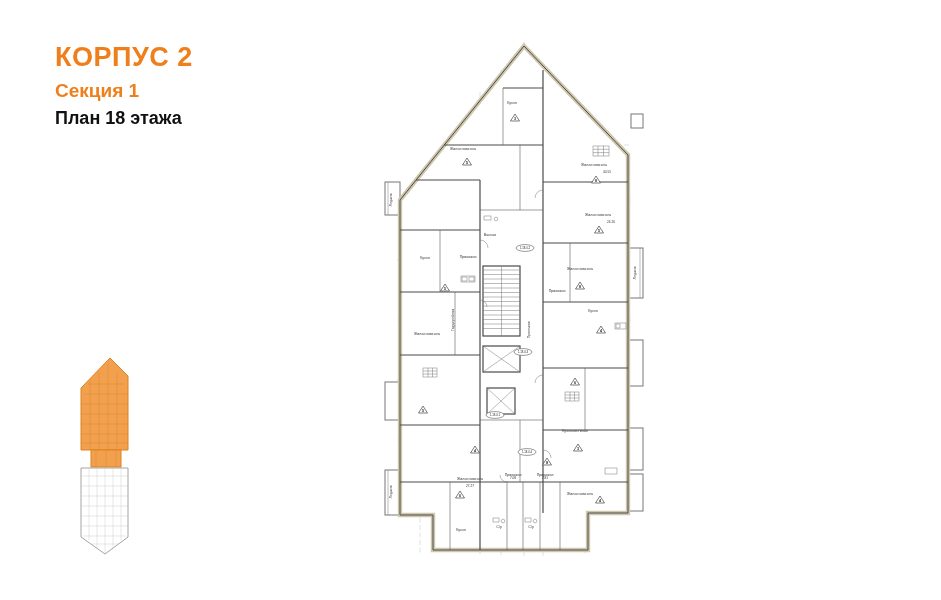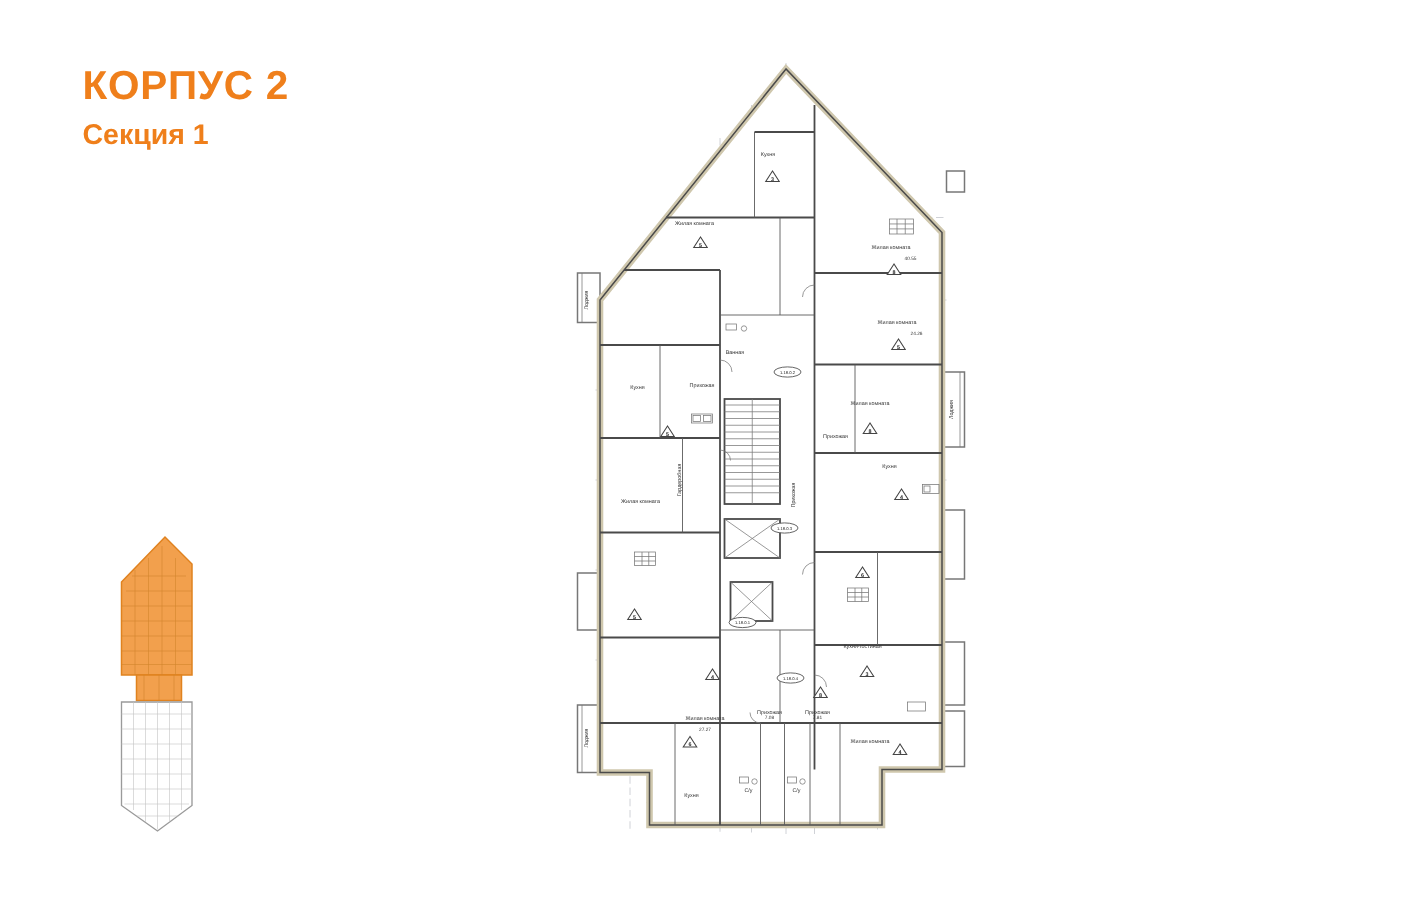--- a/index.html
+++ b/index.html
@@ -30,20 +30,21 @@
   .ovaltxt{font-size:2.8px;fill:#222;text-anchor:middle;}
 </style>
 </head>
 <body>
 
 <div class="canvas">
 
   <div class="title-block">
     <div class="t-building">КОРПУС 2</div>
     <div class="t-section">Секция 1</div>
+    <div class="t-floor">План 18 этажа</div>
   </div>
 
   <svg class="keyplan-svg" width="70" height="212" viewBox="0 0 70 212">
     <g>
       <polygon points="7,38 36,8 54,26 54,100 7,100" fill="#f2a04d" stroke="#e0821f" stroke-width="1"></polygon>
       <rect x="17" y="100" width="30" height="17" fill="#f2a04d" stroke="#e0821f" stroke-width="1"></rect>
       <g stroke="#d1852c" stroke-width="0.4">
         <line x1="14" y1="34" x2="50" y2="34"></line>
           <line x1="10" y1="44" x2="54" y2="44"></line>
         <line x1="7" y1="54" x2="54" y2="54"></line>

